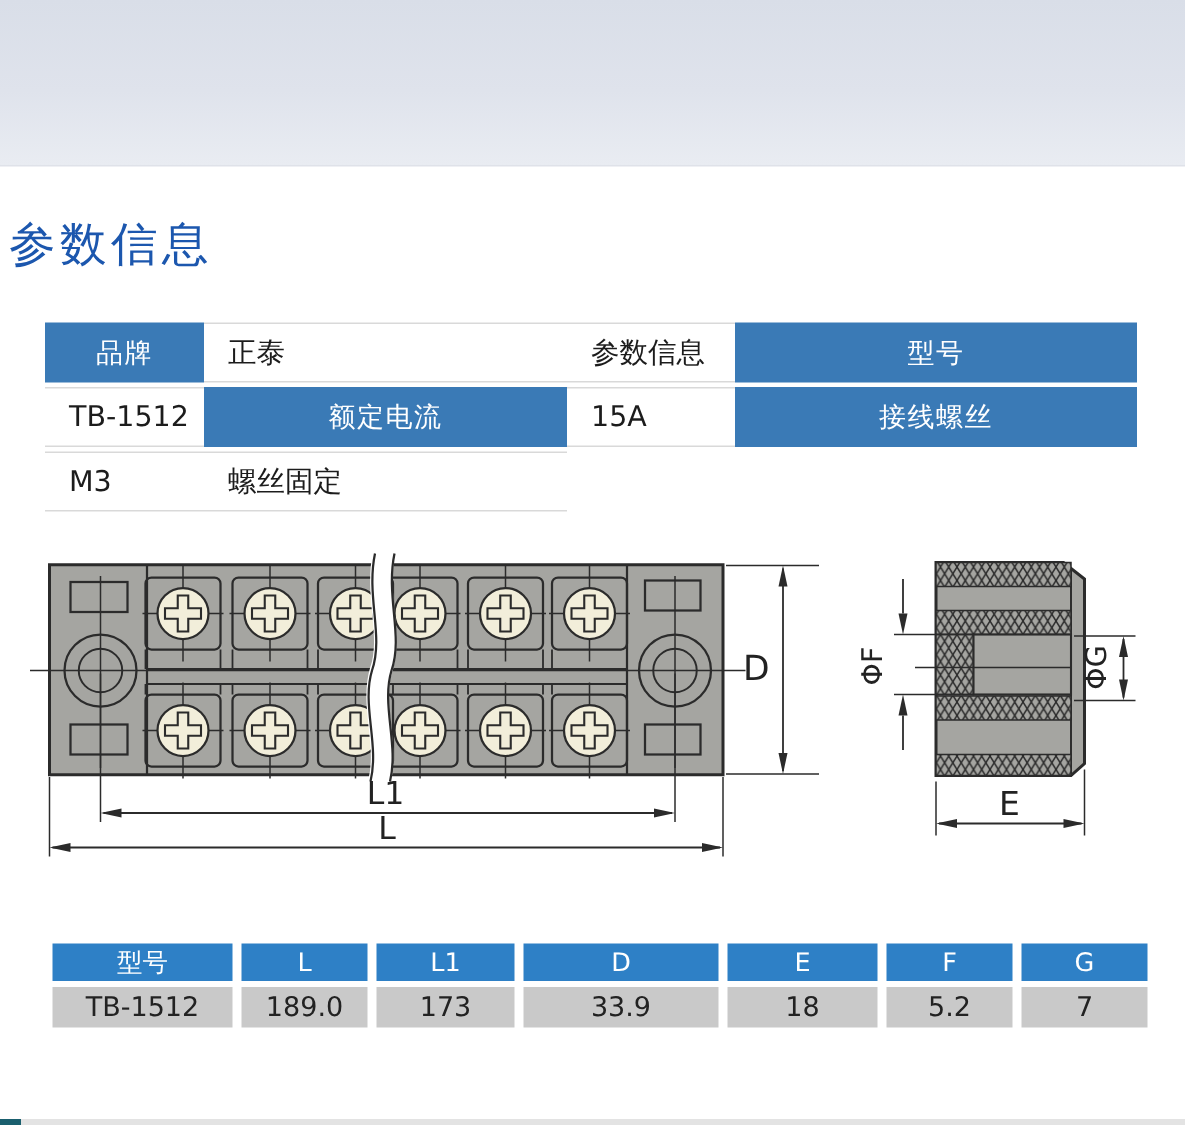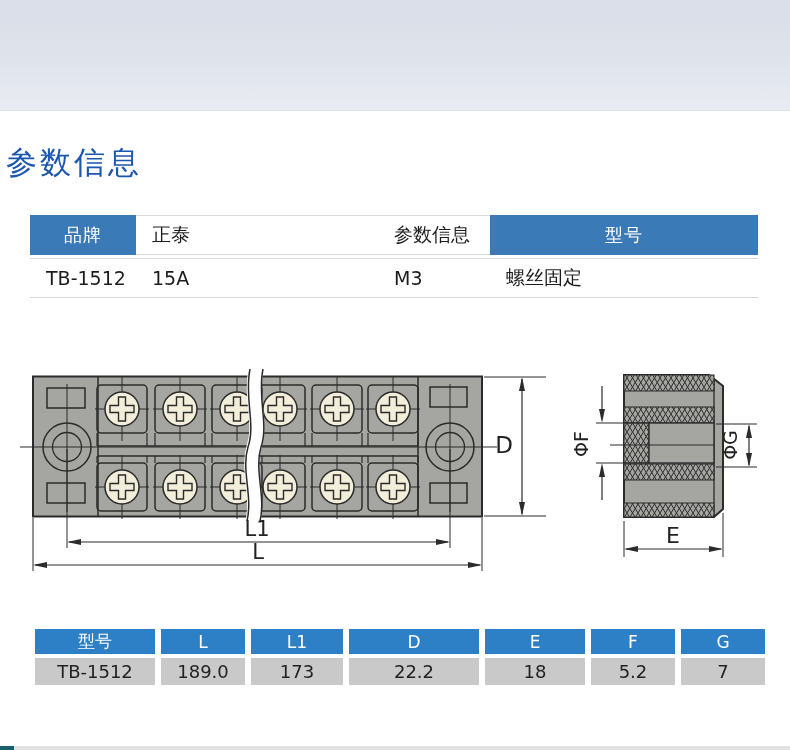--- a/index.html
+++ b/index.html
@@ -44,22 +44,24 @@
 
   <h1 class="title">参数信息</h1>
 
   <div class="spec-table">
     <div class="lbl">品牌</div>
     <div class="val">正泰</div>
     <div class="val">参数信息</div>
 
     <div class="lbl">型号</div>
     <div class="val">TB-1512</div>
+    <div class="lbl">额定电流</div>
     <div class="val">15A</div>
 
+    <div class="lbl">接线螺丝</div>
     <div class="val">M3</div>
     <div class="val">螺丝固定</div>
   </div>
 
   <svg class="drawing" viewBox="0 360 790 250" xmlns="http://www.w3.org/2000/svg">
     <defs>
       <pattern id="knurl" width="11" height="9" patternUnits="userSpaceOnUse">
         <rect width="11" height="9" fill="#a5a5a1"></rect>
         <path d="M0,9 L5.5,0 L11,9 M0,0 L5.5,9 L11,0" stroke="#2b2b2b" stroke-width="1" fill="none"></path>
       </pattern>
@@ -211,21 +213,21 @@
     <div class="h">L</div>
     <div class="h">L1</div>
     <div class="h">D</div>
     <div class="h">E</div>
     <div class="h">F</div>
     <div class="h">G</div>
 
     <div class="v">TB-1512</div>
     <div class="v">189.0</div>
     <div class="v">173</div>
-    <div class="v">22.2</div>
+    <div class="v">33.9</div>
     <div class="v">18</div>
     <div class="v">5.2</div>
     <div class="v">7</div>
   </div>
 
   <div class="bottom-bar">
     <div class="accent"></div>
   </div>
 
 </div>

